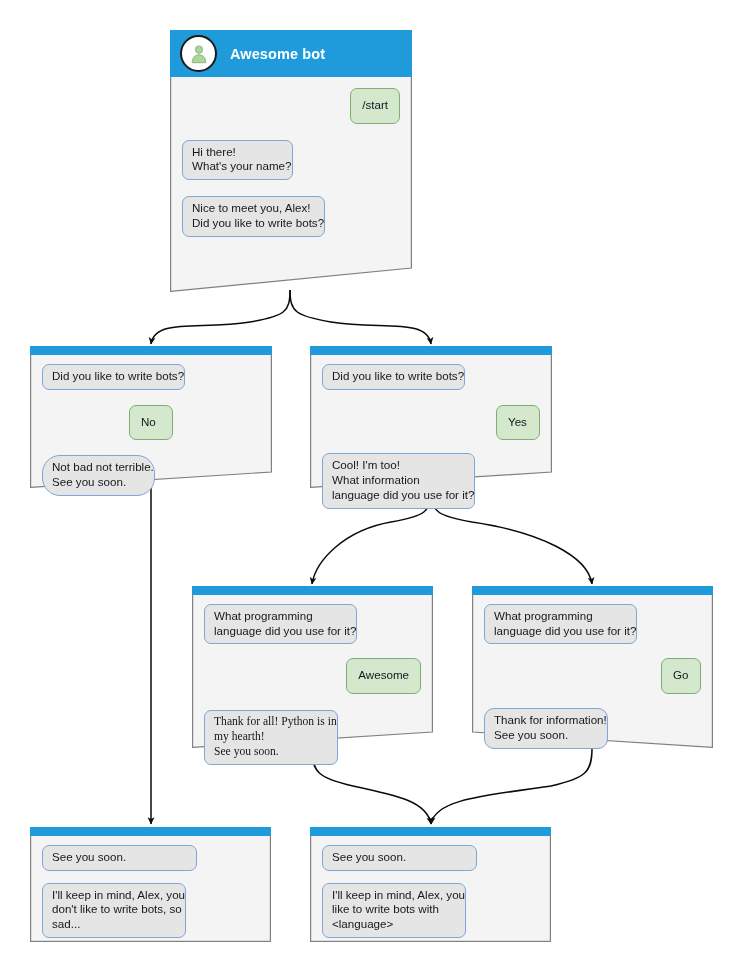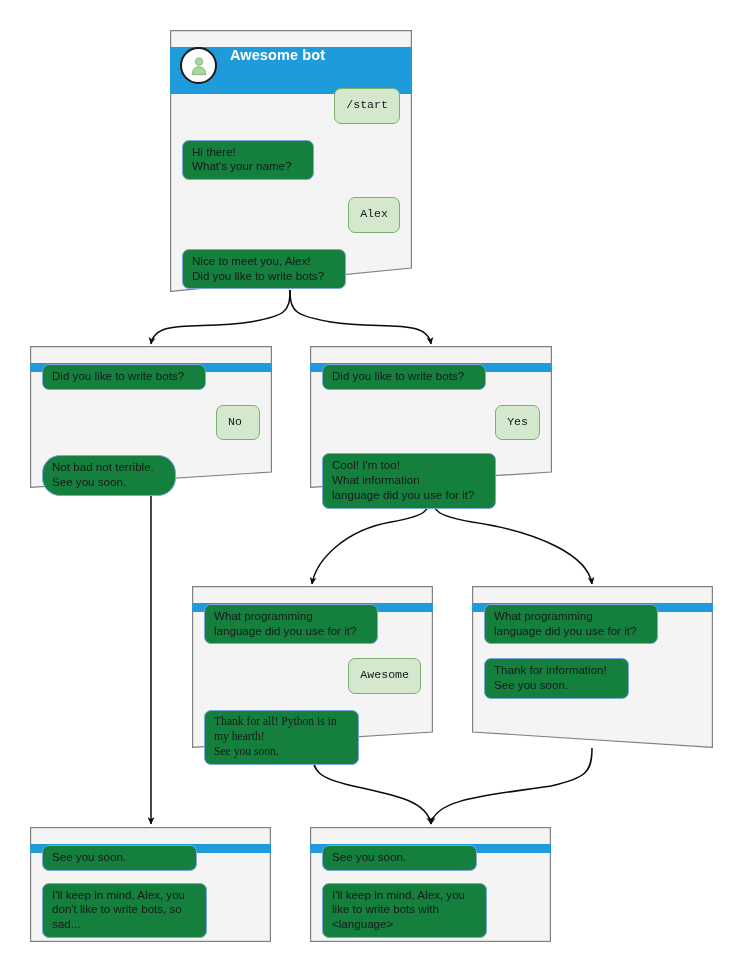--- a/index.html
+++ b/index.html
@@ -44,25 +44,26 @@
     left: 0;
     top: 0;
     width: 100%;
     height: 100%;
     box-sizing: border-box;
   }
 
   .node-header {
     position: absolute;
     left: 0;
-    top: 17px;
+    top: 0;
     width: 100%;
     background: #1f9bdb;
     box-sizing: border-box;
     display: flex;
+    align-items: center;
   }
   .node.root .node-header {
     height: 47px;
     padding-left: 10px;
   }
   .node.plain .node-header {
     height: 9px;
   }
 
   .avatar {
@@ -93,35 +94,35 @@
   }
   .node.root .chat-body { top: 47px; }
   .node.plain .chat-body { top: 9px; }
 
   .msg-row {
     display: flex;
     width: 100%;
     box-sizing: border-box;
   }
   .msg-row.from-bot { justify-content: flex-start; }
-  .msg-row.from-user { justify-content: flex-end; font-family: Liberation Mono, monospace; }
+  .msg-row.from-user { justify-content: flex-end; }
 
   .bubble {
     box-sizing: border-box;
     border-radius: 7px;
     font-size: 11.6px;
     line-height: 1.27;
     color: #15181c;
     white-space: pre-line;
     max-width: 74%;
   }
   .bubble.bot {
-    background: #15803d;
+    background: #e5e5e5;
     border: 1px solid #7ea6d8;
-    padding: 4px 21px 5px 9px;
+    padding: 4px 0 5px 9px;
   }
   .bubble.user {
     background: #d3e8cd;
     border: 1px solid #7fae72;
     padding: 9px 11px 10px 11px;
     text-align: left;
   }
 </style>
 </head>
 <body>
@@ -165,42 +166,39 @@
         <div class="bot-title">Awesome bot</div>
       </div>
       <div class="chat-body" style="padding:11px 12px 0 12px;">
         <div class="msg-row from-user">
           <div class="bubble user">/start</div>
         </div>
         <div class="msg-row from-bot" style="margin-top:16px;">
           <div class="bubble bot">Hi there!
 What's your name?</div>
         </div>
-        <div class="msg-row from-user" style="margin-top:17px;">
-          <div class="bubble user">Alex</div>
-        </div>
         <div class="msg-row from-bot" style="margin-top:16px;">
           <div class="bubble bot" style="max-width:95%;">Nice to meet you, Alex!
 Did you like to write bots?</div>
         </div>
       </div>
     </div>
   </div>
 
   <div class="node plain" style="left:30px; top:346px; width:242px; height:142px;">
     <svg class="node-shape" viewBox="0 0 242 142" preserveAspectRatio="none">
       <polygon points="0.6,0.6 241.4,0.6 241.4,126 0.6,141.4" fill="#f4f4f4" stroke="#808080" stroke-width="1.2"></polygon>
     </svg>
     <div class="node-content">
       <div class="node-header"></div>
       <div class="chat-body" style="padding:9px 12px 0 12px;">
         <div class="msg-row from-bot">
           <div class="bubble bot" style="max-width:93%;">Did you like to write bots?</div>
         </div>
-        <div class="msg-row from-user" style="margin-top:15px;">
+        <div class="msg-row from-user" style="margin-top:15px;justify-content:center;">
           <div class="bubble user" style="min-width:44px;">No</div>
         </div>
         <div class="msg-row from-bot" style="margin-top:15px;">
           <div class="bubble bot" style="max-width:93%;border-radius:18px;">Not bad not terrible.
 See you soon.</div>
         </div>
       </div>
     </div>
   </div>
 
@@ -253,22 +251,25 @@
     <svg class="node-shape" viewBox="0 0 241 162" preserveAspectRatio="none">
       <polygon points="0.6,0.6 240.4,0.6 240.4,161.4 0.6,146" fill="#f4f4f4" stroke="#808080" stroke-width="1.2"></polygon>
     </svg>
     <div class="node-content">
       <div class="node-header"></div>
       <div class="chat-body" style="padding:9px 12px 0 12px;">
         <div class="msg-row from-bot">
           <div class="bubble bot" style="max-width:93%;">What programming
 language did you use for it?</div>
         </div>
+        <div class="msg-row from-user" style="margin-top:14px;">
+          <div class="bubble user" style="min-width:40px;">Go</div>
+        </div>
         <div class="msg-row from-bot" style="margin-top:14px;">
-          <div class="bubble bot" style="max-width:93%;">Thank for information!
+          <div class="bubble bot" style="max-width:93%;border-radius:10px;">Thank for information!
 See you soon.</div>
         </div>
       </div>
     </div>
   </div>
 
   <div class="node plain" style="left:30px; top:827px; width:241px; height:115px;">
     <svg class="node-shape" viewBox="0 0 241 115" preserveAspectRatio="none">
       <rect x="0.6" y="0.6" width="239.8" height="113.8" fill="#f4f4f4" stroke="#808080" stroke-width="1.2"></rect>
     </svg>

